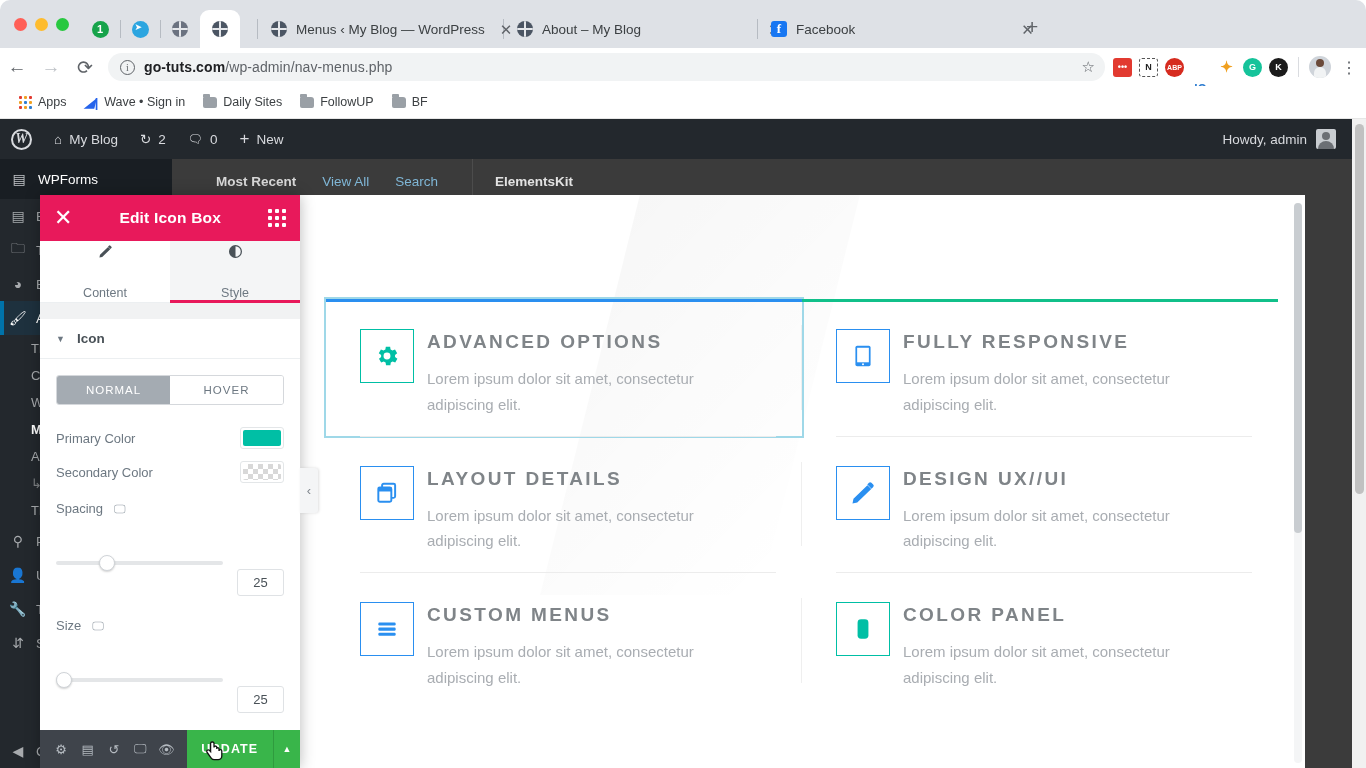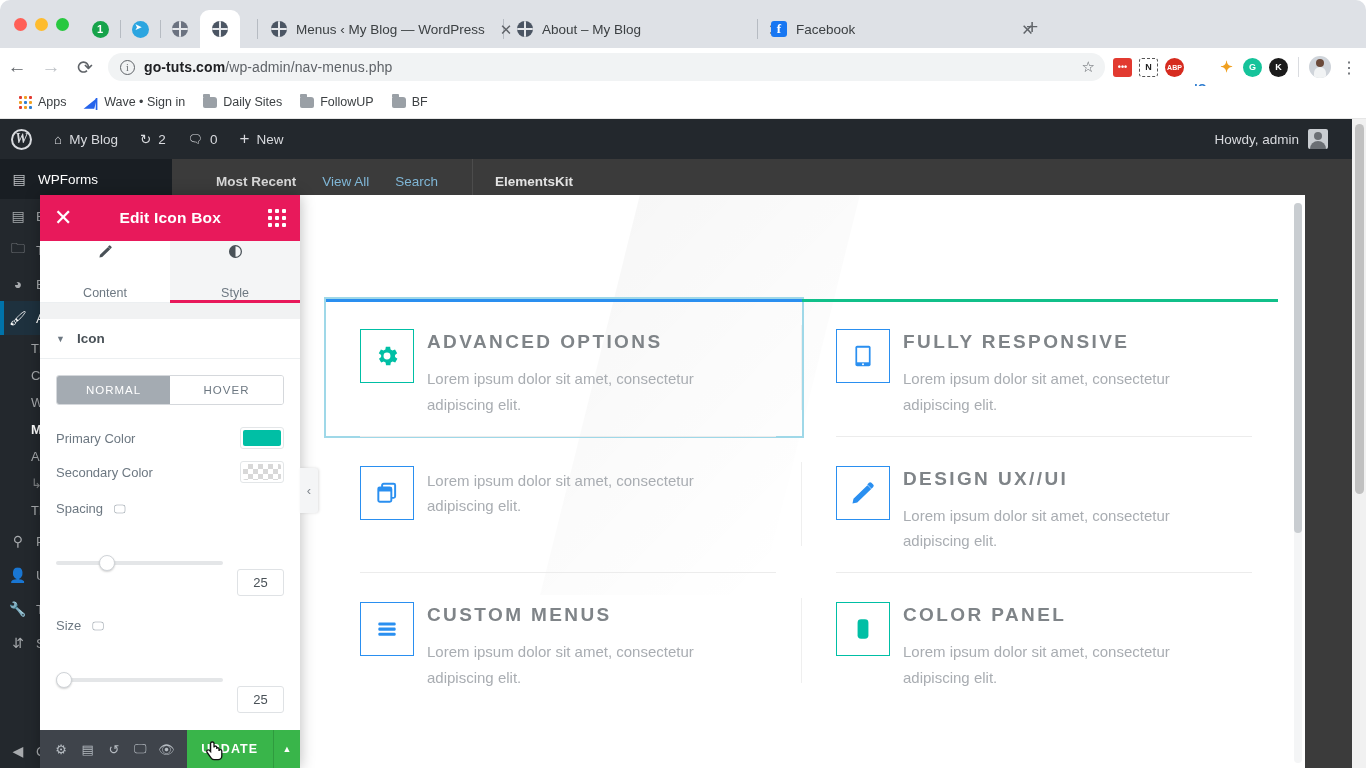--- a/index.html
+++ b/index.html
@@ -111,21 +111,21 @@
   .wp-adminbar {
     position: absolute; left: 0; top: 119px; width: 1352px; height: 40px;
     background: #23282d; display: flex; align-items: center; color: #d8dade; font-size: 13.5px;
   }
   .ab-item { display: flex; align-items: center; gap: 7px; padding: 0 11px; height: 40px; }
   .wp-logo {
     width: 21px; height: 21px; border-radius: 50%; border: 2px solid #d8dade; color: #d8dade;
     font-family: "Liberation Serif", serif; font-style: italic; font-weight: bold;
     font-size: 14px; display: flex; align-items: center; justify-content: center;
   }
-  .ab-howdy { margin-left: auto; display: flex; align-items: center; gap: 9px; padding-right: 24px; font-size: 13.5px; text-align: right; }
+  .ab-howdy { margin-left: auto; display: flex; align-items: center; gap: 9px; padding-right: 16px; font-size: 13.5px; text-align: right; }
   .ab-avatar { width: 20px; height: 20px; background: #c9cdd1; border-radius: 2px; position: relative; overflow: hidden; }
   .ab-avatar::before { content:""; position:absolute; left:6px; top:3px; width:8px; height:8px; border-radius:50%; background:#6b6f74;}
   .ab-avatar::after { content:""; position:absolute; left:2px; top:12px; width:16px; height:10px; border-radius:8px 8px 0 0; background:#6b6f74;}
 
   
   .wp-sidebar {
     position: absolute; left: 0; top: 159px; width: 172px; height: 609px; background: #23282d;
     color: #a7aaad; font-size: 13.5px; overflow: hidden;
   }
   .sb-row { display: flex; align-items: center; gap: 9px; height: 34px; padding-left: 9px; white-space: nowrap; }
@@ -537,20 +537,21 @@
         <div class="card col-left">
           <div class="card-sep-h" style="top:0;bottom:auto;"></div>
           <div class="icon-box" style="--ic:#2a8ff0;">
             <svg width="26" height="26" viewBox="0 0 24 24" aria-hidden="true">
               <rect x="7.5" y="3.5" width="12" height="13" rx="1.4" fill="none" stroke="#2a8ff0" stroke-width="1.8"></rect>
               <rect x="4" y="7" width="12" height="13" rx="1.4" fill="#fff" stroke="#2a8ff0" stroke-width="1.8"></rect>
               <rect x="4" y="7" width="12" height="3.6" fill="#2a8ff0"></rect>
             </svg>
           </div>
           <div class="card-body">
+            <div class="card-title">LAYOUT DETAILS</div>
             <div class="card-desc">Lorem ipsum dolor sit amet, consectetur adipiscing elit.</div>
           </div>
           <div class="card-vsep"></div>
         </div>
 
         <div class="card col-left">
           <div class="card-sep-h" style="top:0;bottom:auto;"></div>
           <div class="icon-box" style="--ic:#2a8ff0;">
             <svg width="26" height="26" viewBox="0 0 24 24" fill="#2a8ff0" aria-hidden="true">
               <path d="M3.2 17.3l-.9 4.4 4.4-.9L19.6 8.3l-3.5-3.5zM21.4 6.5a1.6 1.6 0 000-2.3l-1.6-1.6a1.6 1.6 0 00-2.3 0l-1.5 1.5 3.9 3.9z"></path>

